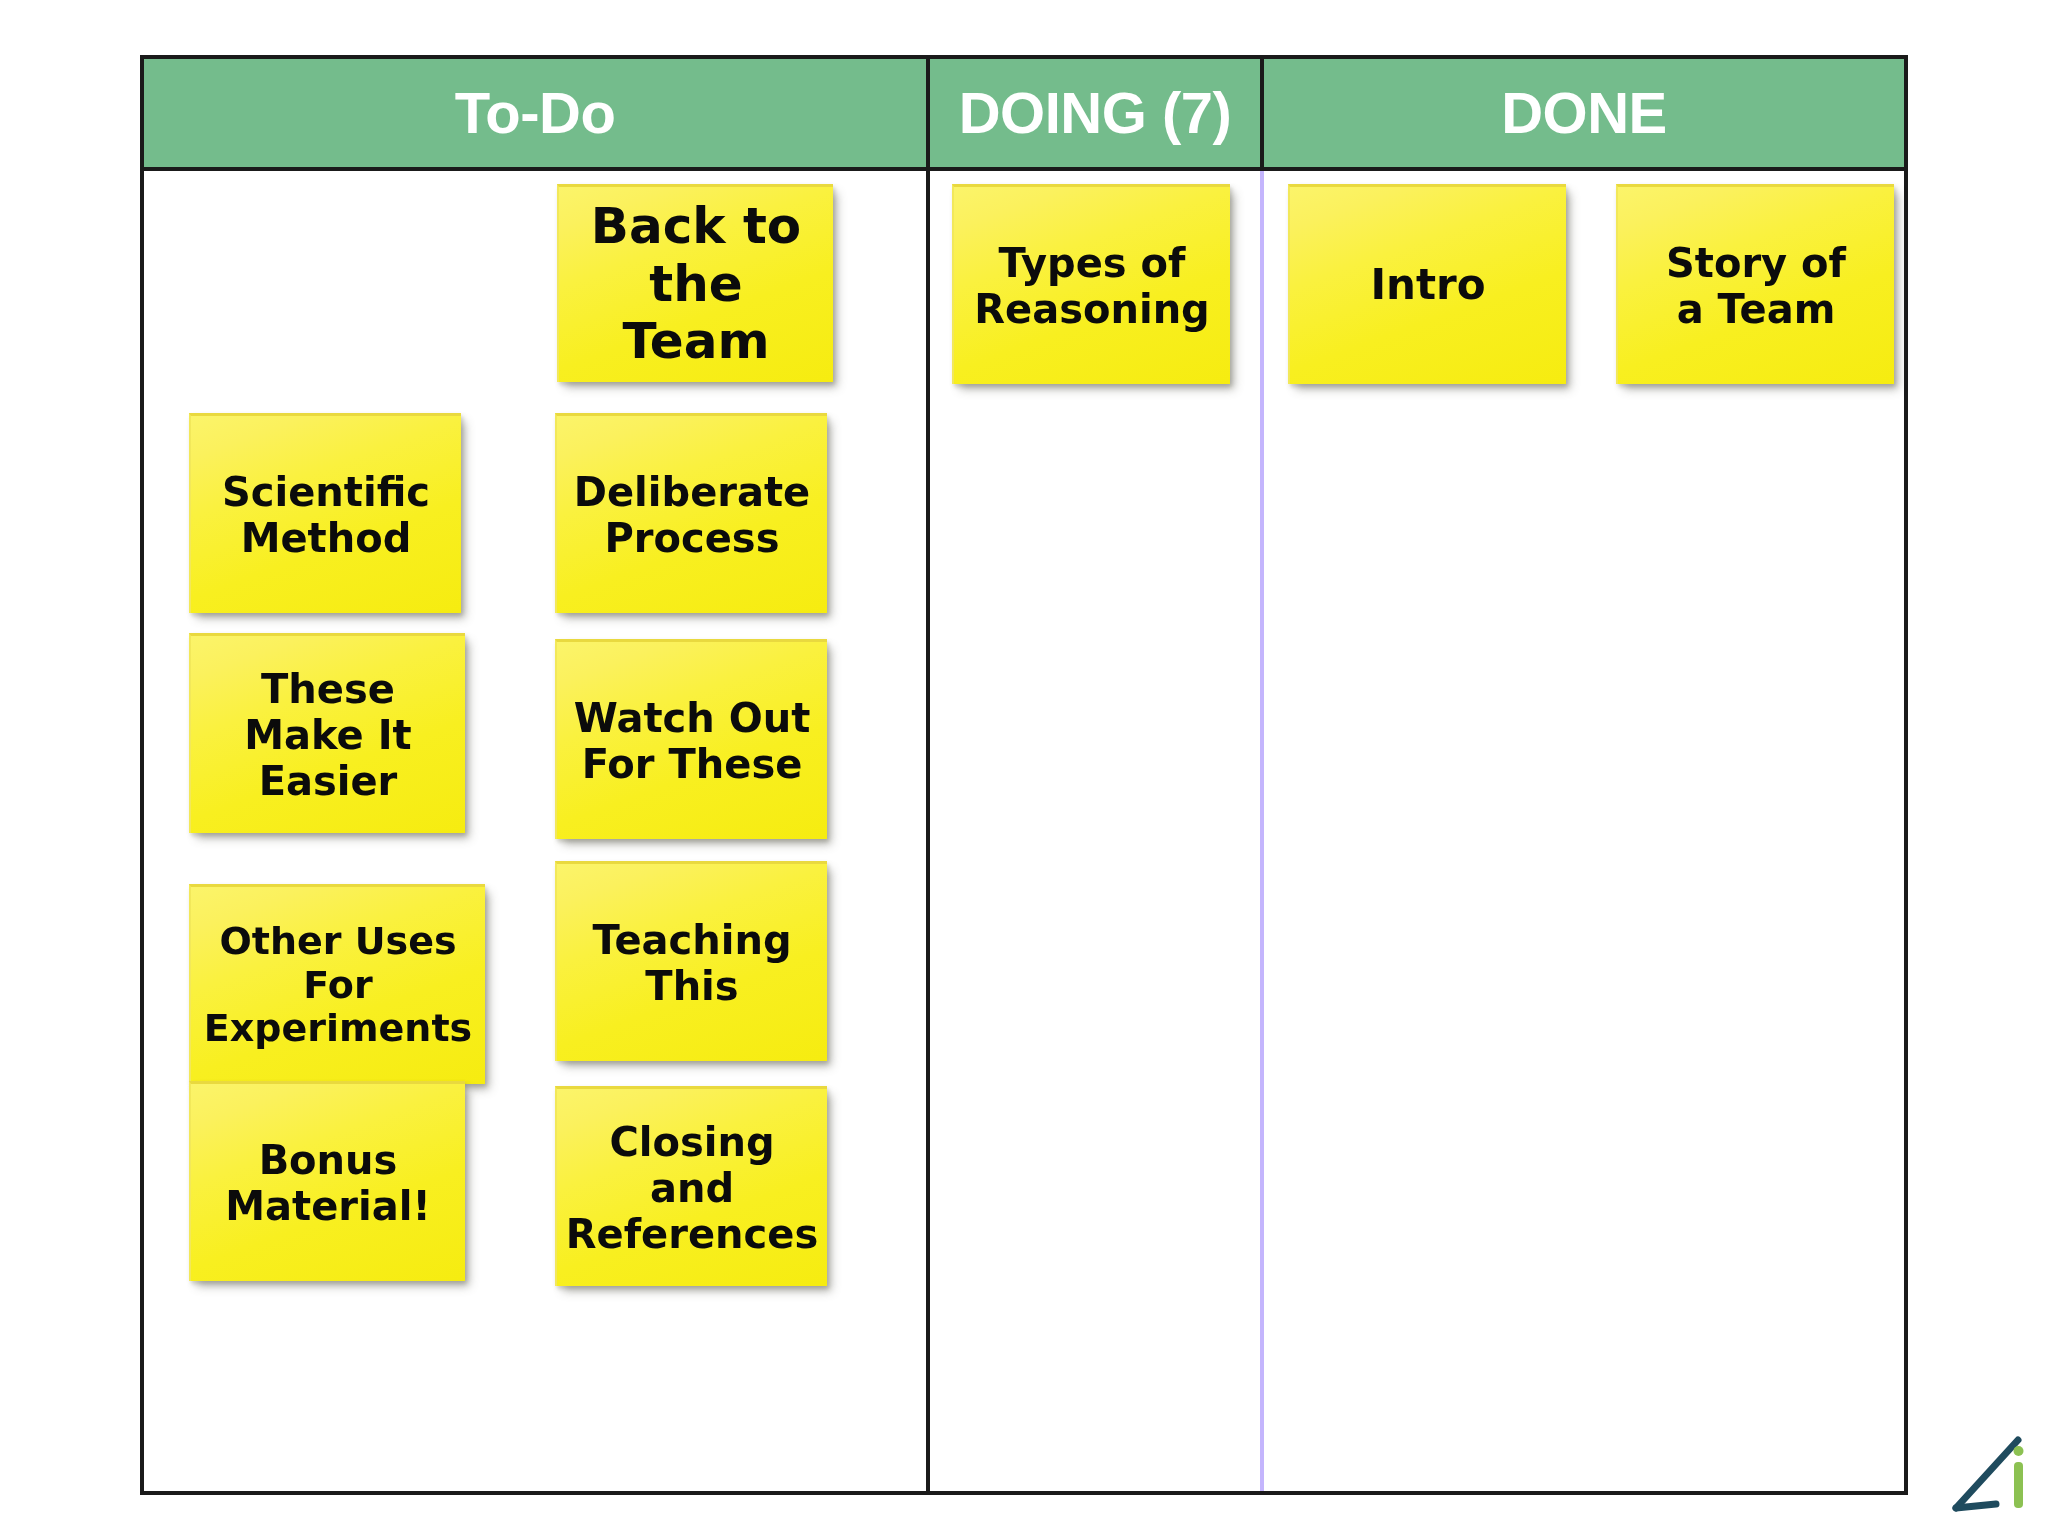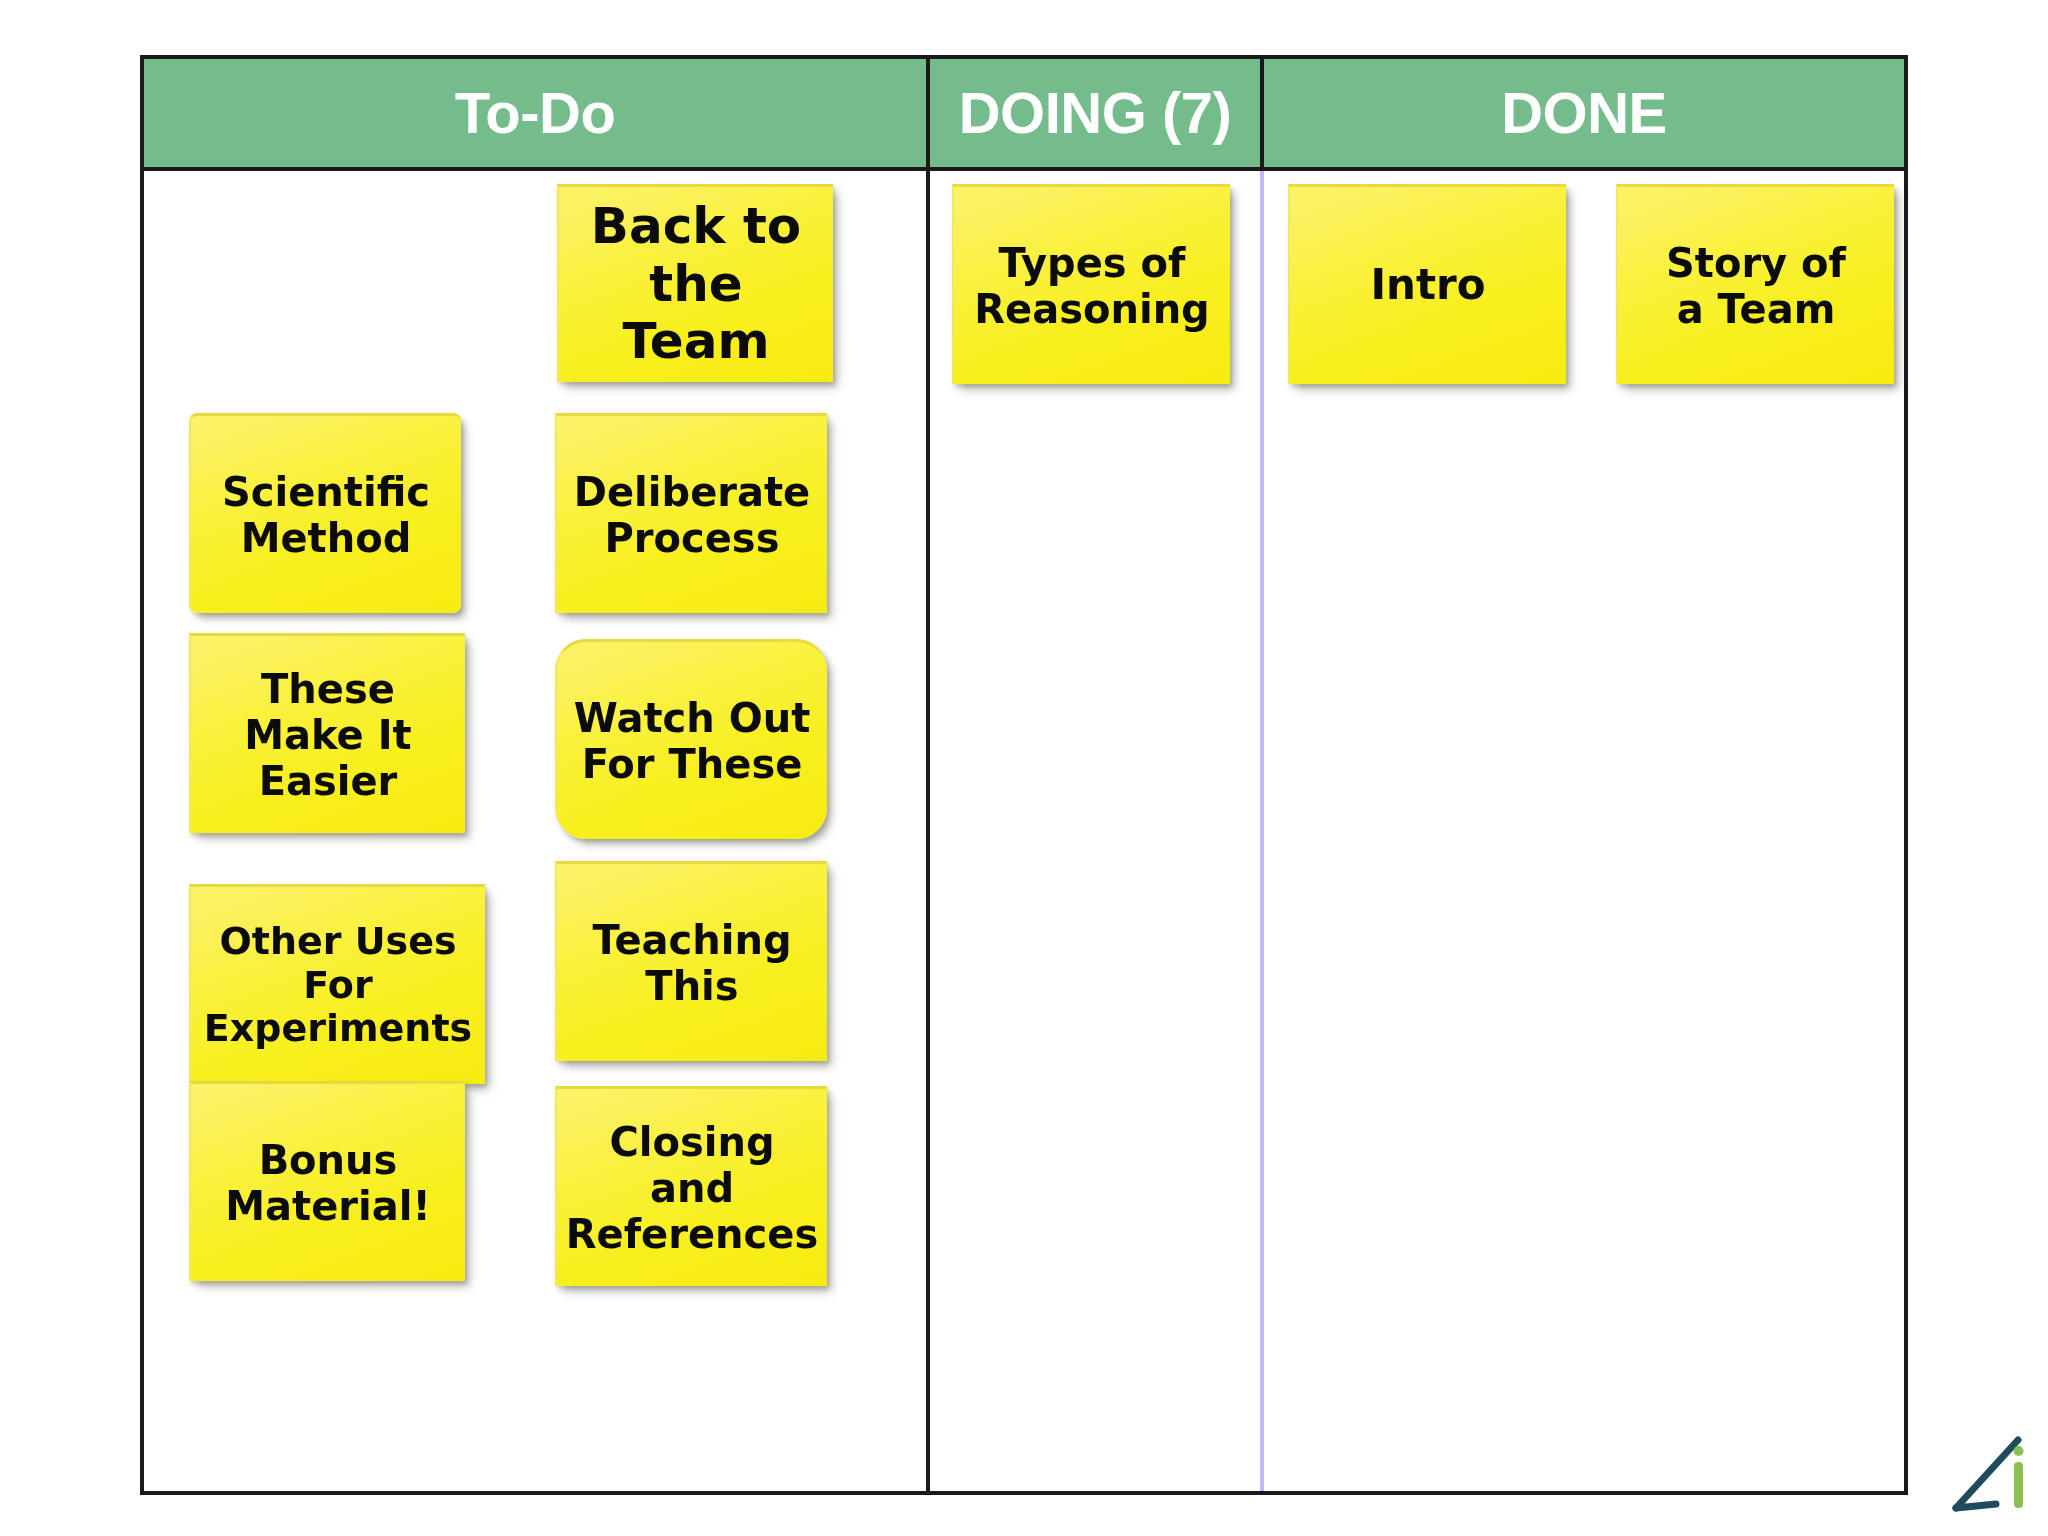--- a/index.html
+++ b/index.html
@@ -138,37 +138,37 @@
   <div id="board-body-row">
 
     <div class="column-body" id="body-todo">
 
       <div class="sticky-note" style="left:413px; top:13px; width:276px; height:198px; font-size:50px;">
         <span class="note-text">Back to
 the
 Team</span>
       </div>
 
-      <div class="sticky-note" style="left:45px; top:242px; width:272px; height:200px; font-size:40px;border-radius:8px;">
+      <div class="sticky-note" style="left:45px; top:242px; width:272px; height:200px; font-size:40px;">
         <span class="note-text">Scientific
 Method</span>
       </div>
 
       <div class="sticky-note" style="left:411px; top:242px; width:272px; height:200px; font-size:40px;">
         <span class="note-text">Deliberate
 Process</span>
       </div>
 
       <div class="sticky-note" style="left:45px; top:462px; width:276px; height:200px; font-size:40px;">
         <span class="note-text">These
 Make It
 Easier</span>
       </div>
 
-      <div class="sticky-note" style="left:411px; top:468px; width:272px; height:200px; font-size:40px;border-radius:31px;">
+      <div class="sticky-note" style="left:411px; top:468px; width:272px; height:200px; font-size:40px;">
         <span class="note-text">Watch Out
 For These</span>
       </div>
 
       <div class="sticky-note" style="left:45px; top:713px; width:296px; height:200px; font-size:38px;">
         <span class="note-text">Other Uses
 For
 Experiments</span>
       </div>
 

